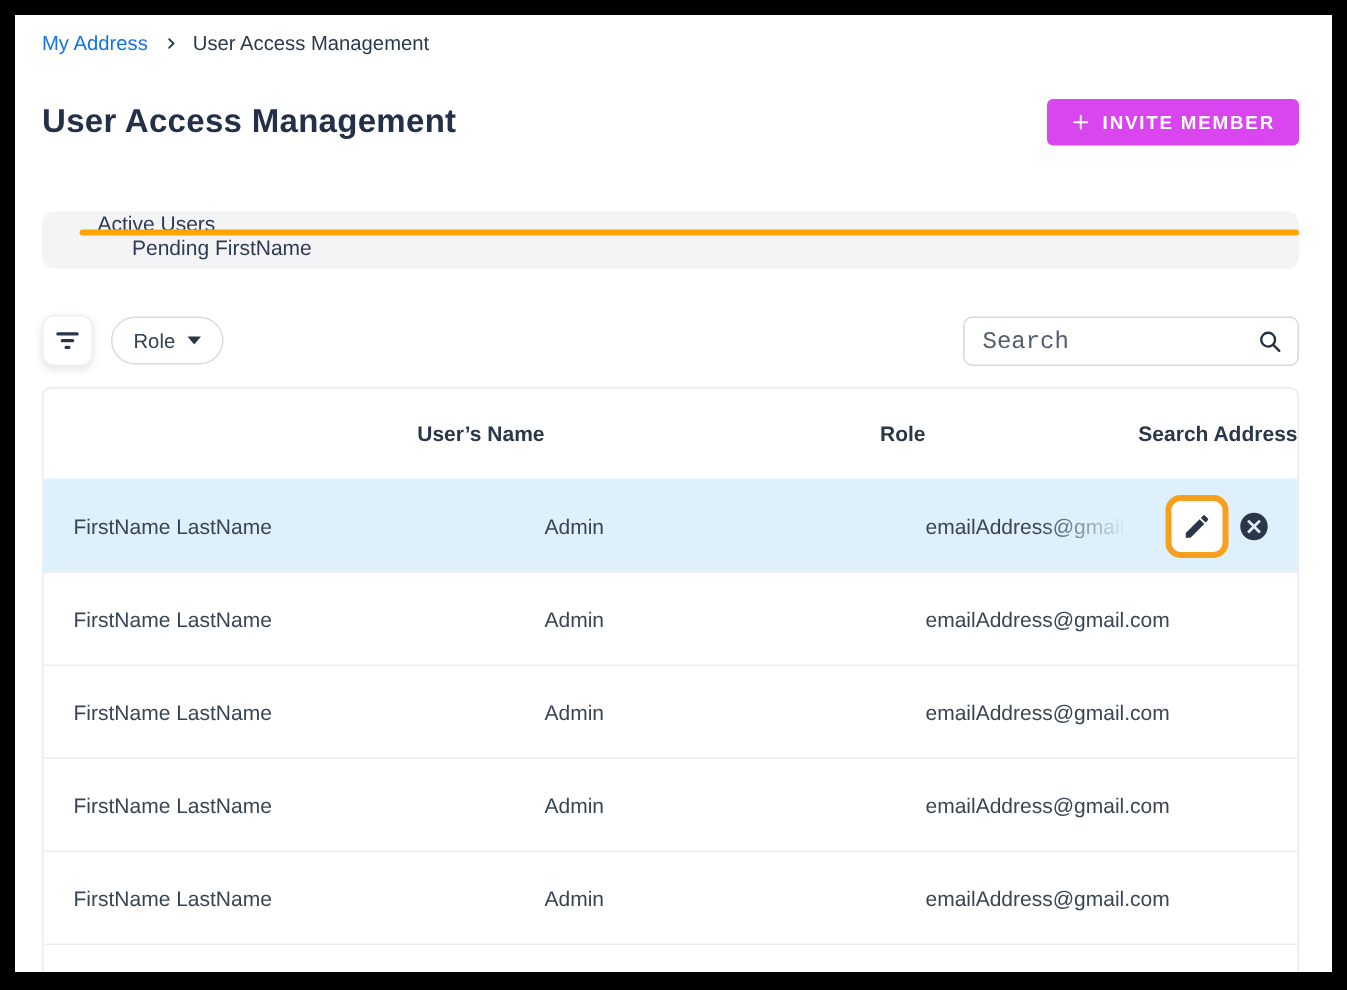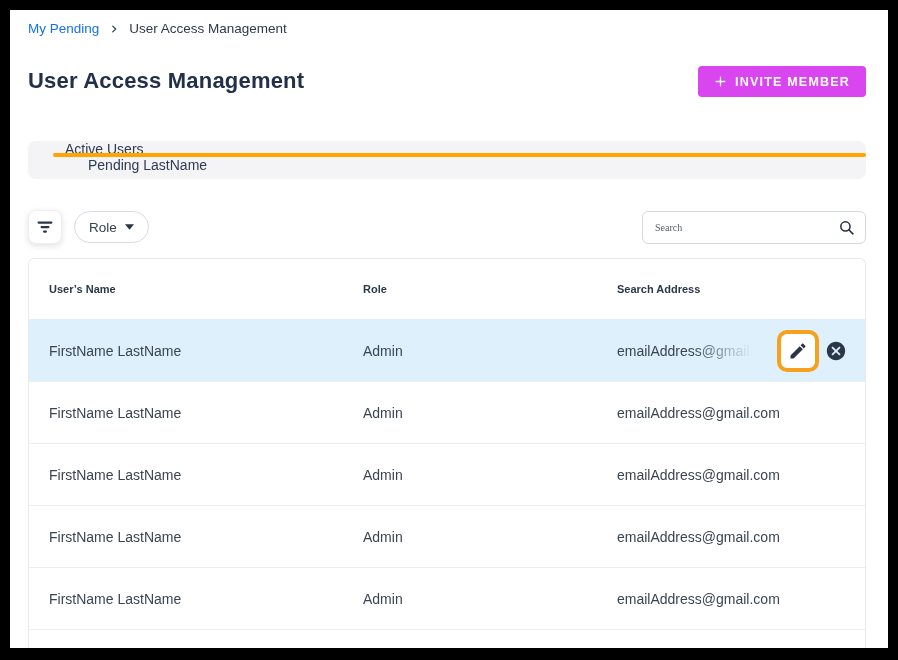--- a/index.html
+++ b/index.html
@@ -48,27 +48,27 @@
     position: absolute; left: 64px; top: 201px; height: 32px; padding: 0 14px;
     background: #fff; border: 1px solid #D9DBE1; border-radius: 16px;
     display: flex; align-items: center; gap: 8px;
     font-family: inherit; font-size: 13.5px; color: #33414F; cursor: pointer;
   }
   .search-box {
     position: absolute; top: 201px; right: 22px; width: 224px; height: 33px;
     border: 1px solid #D5D8DD; border-radius: 6px; background: #fff;
     display: flex; align-items: center;
   }
-  .search-input { flex: 1; min-width: 0; border: none; outline: none; background: transparent; padding: 0 0 0 12px; font-family: Liberation Serif, serif; font-size: 10px; color: #2C3A4E; }
+  .search-input { flex: 1; min-width: 0; border: none; outline: none; background: transparent; padding: 0 0 0 12px; font-family: Liberation Mono, monospace; font-size: 16px; color: #2C3A4E; }
   .search-input::placeholder { color: #55606E; }
   .search-icon-btn { border: none; background: none; padding: 0 10px 0 4px; display: flex; align-items: center; cursor: pointer; }
 
   
   .table { position: absolute; left: 18px; top: 248px; width: 838px; border: 1px solid #E9EAED; border-bottom: none; border-radius: 6px 6px 0 0; background: #fff; }
-  .thead { display: grid; grid-template-columns: 314px 254px 1fr; align-items: center; height: 60px; padding-left: 20px; font-size: 11px; font-weight: 700; color: #2B3749; }
+  .thead { display: grid; grid-template-columns: 314px 254px 1fr; align-items: center; height: 60px; padding-left: 20px; font-size: 14px; font-weight: 700; color: #2B3749; text-align: right; }
   .trow { position: relative; display: grid; grid-template-columns: 314px 254px 1fr; align-items: center; height: 62px; padding-left: 20px; font-size: 14px; color: #3A4553; border-top: 1px solid #ECEDEF; }
   .trow.highlight { background: #DDF0FB; border-top-color: transparent; }
   .cell { white-space: nowrap; }
   .email-fade {
     display: inline-block;
     -webkit-mask-image: linear-gradient(90deg, #000 0, #000 75px, transparent 135px);
             mask-image: linear-gradient(90deg, #000 0, #000 75px, transparent 135px);
   }
   .row-actions { position: absolute; right: 18px; top: 0; height: 100%; display: flex; align-items: center; gap: 6px; }
   .edit-btn {
@@ -78,21 +78,21 @@
   }
   .remove-btn { width: 22px; height: 22px; padding: 0; border: none; background: none; display: flex; align-items: center; justify-content: center; cursor: pointer; }
 </style>
 </head>
 <body>
 
 <div class="screen">
   <div class="page">
 
     <nav class="breadcrumb">
-      <a class="crumb-link">My Pending</a>
+      <a class="crumb-link">My Address</a>
       <span class="crumb-sep">
         <svg width="10" height="10" viewBox="0 0 24 24">
             <path d="M9 5l7 7-7 7" stroke="#2C3A4E" stroke-width="3" fill="none" stroke-linecap="round" stroke-linejoin="round"></path>
           </svg>
       </span>
       <span class="crumb-current">User Access Management</span>
     </nav>
 
     <h1 class="page-title">User Access Management</h1>
     <button class="invite-btn">
@@ -103,21 +103,21 @@
       </span>
       <span>INVITE MEMBER</span>
     </button>
 
     <div class="tab-bar">
       <div class="tab first">
         <span>Active Users</span>
         <span class="tab-underline"></span>
       </div>
       <div class="tab second">
-        <span>Pending LastName</span>
+        <span>Pending FirstName</span>
       </div>
     </div>
 
     <button class="filter-btn">
       <span style="display:flex">
         <svg width="18" height="14" viewBox="0 0 18 14" fill="#2A3647">
           <rect x="1.5" y="1.5" width="15" height="2.2" rx="1.1"></rect>
           <rect x="4.5" y="6" width="9" height="2.2" rx="1.1"></rect>
           <rect x="7" y="10.5" width="4" height="2.2" rx="1.1"></rect>
         </svg>

